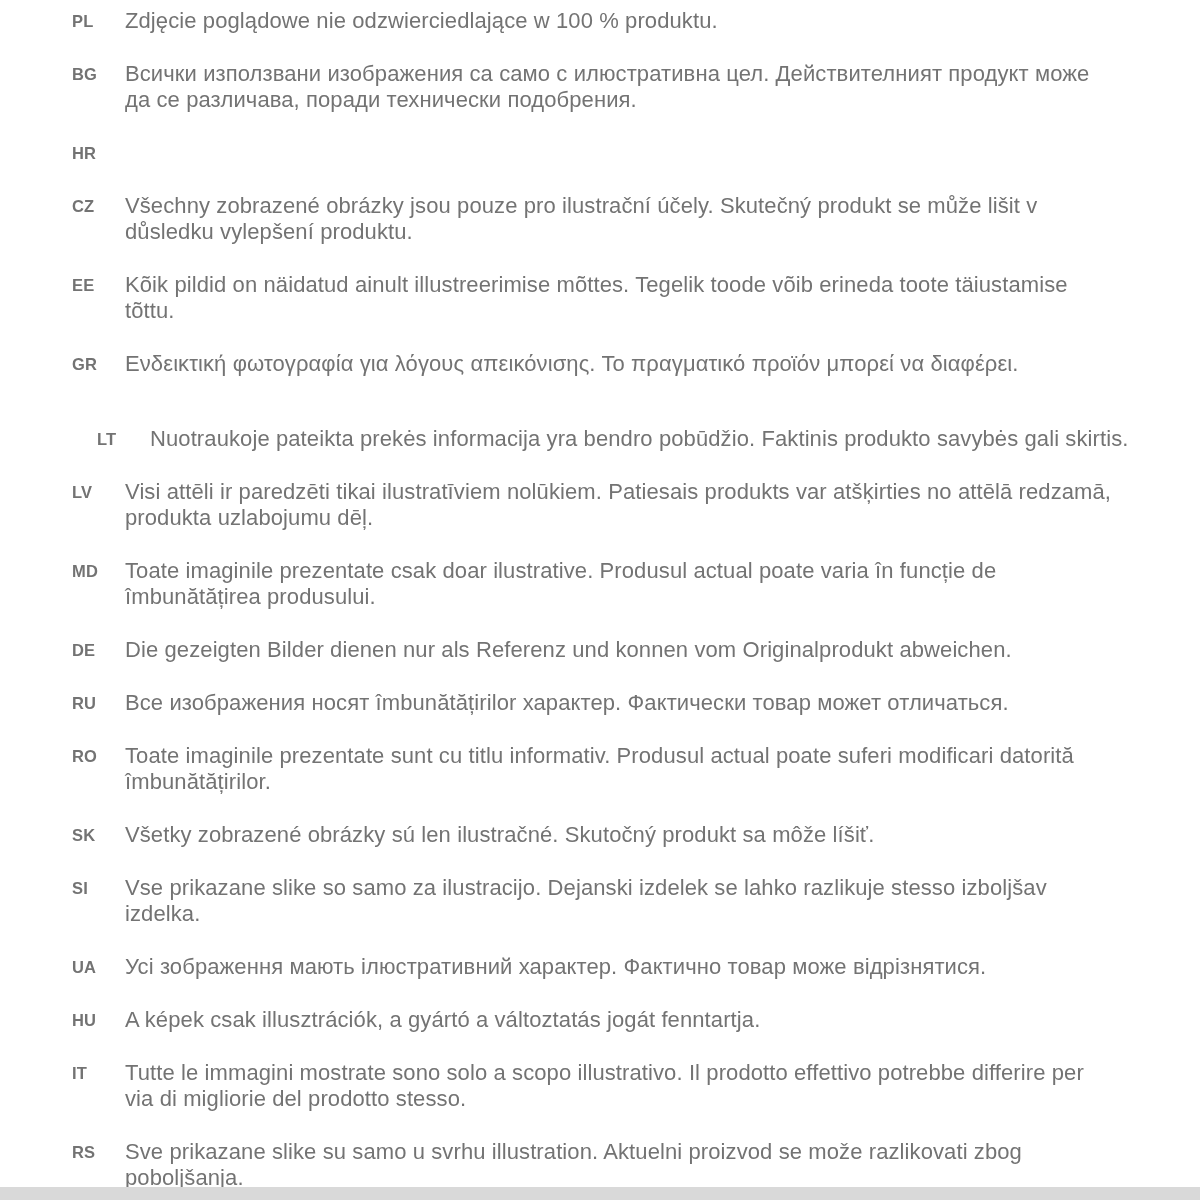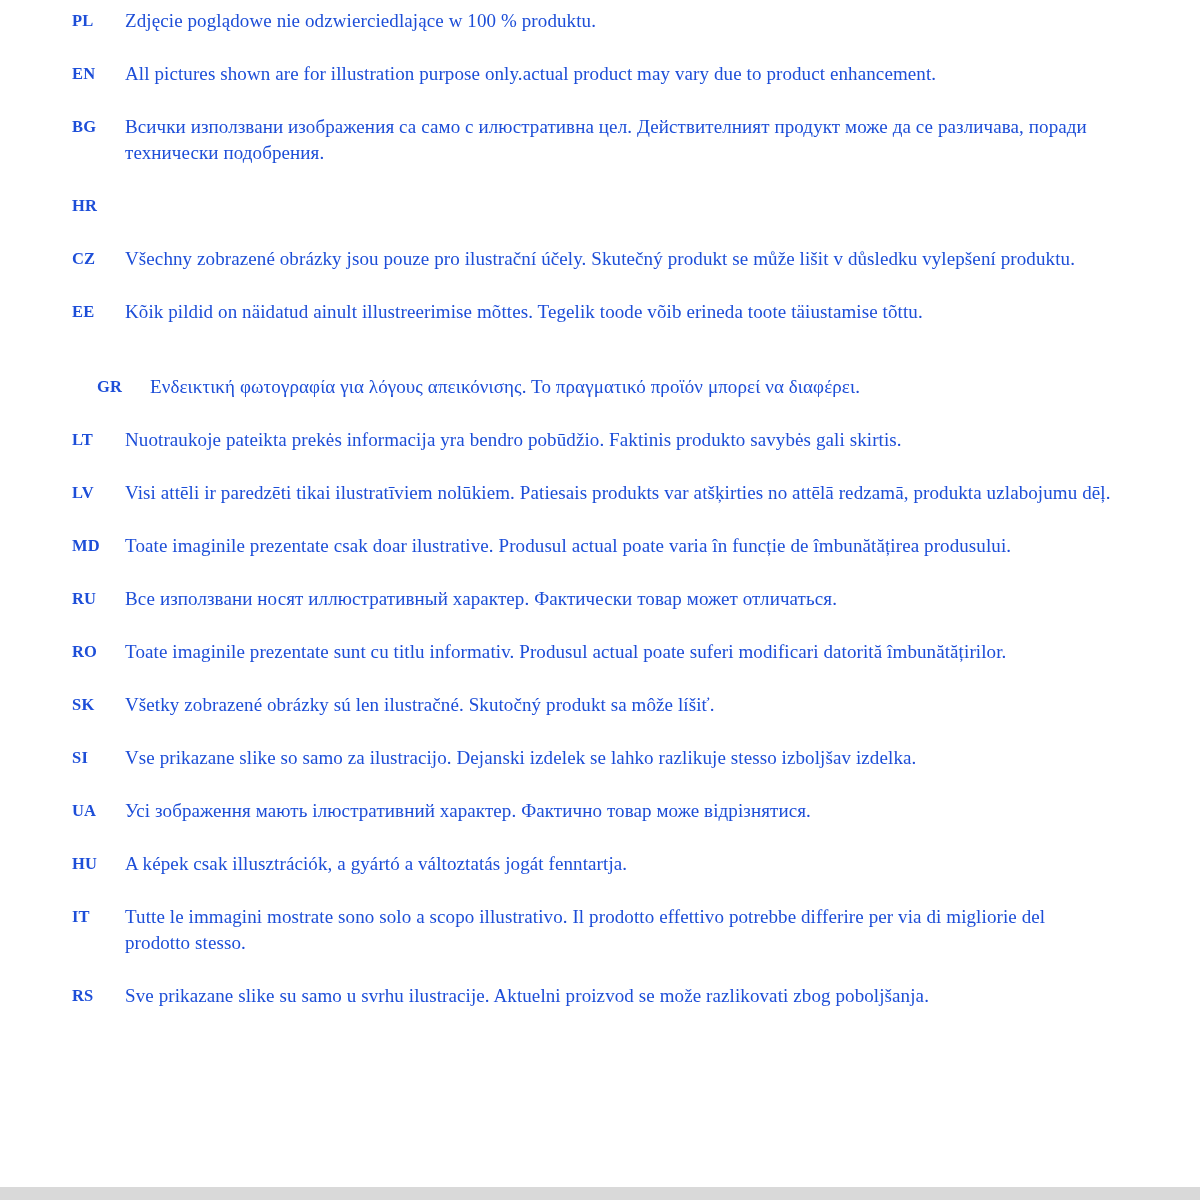--- a/index.html
+++ b/index.html
@@ -5,22 +5,22 @@
   html, body {
     margin: 0;
     padding: 0;
     background: #ffffff;
   }
   .page {
     position: relative;
     width: 1200px;
     height: 1200px;
     background: #ffffff;
-    font-family: Liberation Serif, serif;
-    color: #1d4ed8;
+    font-family: Liberation Sans, sans-serif;
+    color: #737373;
     overflow: hidden;
     box-sizing: border-box;
   }
   .rows {
     position: absolute;
     top: 8px;
     left: 72px;
     right: 20px;
   }
   .row {
@@ -36,21 +36,21 @@
   .code {
     flex: 0 0 53px;
     font-weight: bold;
     font-size: 16.5px;
     line-height: 26px;
     letter-spacing: 0.2px;
   }
   .text {
     flex: 0 1 auto;
     max-width: 990px;
-    font-size: 19px;
+    font-size: 22px;
     line-height: 26px;
     letter-spacing: 0.1px;
   }
   .bottom-bar {
     position: absolute;
     left: 0;
     bottom: 0;
     width: 1200px;
     height: 13px;
     background: #d9d9d9;
@@ -59,24 +59,20 @@
 </head>
 <body>
 
 <div class="page">
   <div class="rows" id="rows">
   <div class="row">
     <div class="code">PL</div>
     <div class="text">Zdjęcie poglądowe nie odzwierciedlające w 100 % produktu.</div>
   </div>
 
-  <div class="row">
-    <div class="code">EN</div>
-    <div class="text">All pictures shown are for illustration purpose only.actual product may vary due to product enhancement.</div>
-  </div>
 
   <div class="row">
     <div class="code">BG</div>
     <div class="text">Всички използвани изображения са само с илюстративна цел. Действителният продукт може да се различава, поради технически подобрения.</div>
   </div>
 
   <div class="row">
     <div class="code">HR</div>
   </div>
 
@@ -103,24 +99,28 @@
   <div class="row">
     <div class="code">LV</div>
     <div class="text">Visi attēli ir paredzēti tikai ilustratīviem nolūkiem. Patiesais produkts var atšķirties no attēlā redzamā, produkta uzlabojumu dēļ.</div>
   </div>
 
   <div class="row">
     <div class="code">MD</div>
     <div class="text">Toate imaginile prezentate csak doar ilustrative. Produsul actual poate varia în funcție de îmbunătățirea produsului.</div>
   </div>
 
+  <div class="row">
+    <div class="code">DE</div>
+    <div class="text">Die gezeigten Bilder dienen nur als Referenz und konnen vom Originalprodukt abweichen.</div>
+  </div>
 
   <div class="row">
     <div class="code">RU</div>
-    <div class="text">Все използвани носят иллюстративный характер. Фактически товар может отличаться.</div>
+    <div class="text">Все изображения носят îmbunătățirilor характер. Фактически товар может отличаться.</div>
   </div>
 
   <div class="row">
     <div class="code">RO</div>
     <div class="text">Toate imaginile prezentate sunt cu titlu informativ. Produsul actual poate suferi modificari datorită îmbunătățirilor.</div>
   </div>
 
   <div class="row">
     <div class="code">SK</div>
     <div class="text">Všetky zobrazené obrázky sú len ilustračné. Skutočný produkt sa môže líšiť.</div>
@@ -141,17 +141,17 @@
     <div class="text">A képek csak illusztrációk, a gyártó a változtatás jogát fenntartja.</div>
   </div>
 
   <div class="row">
     <div class="code">IT</div>
     <div class="text">Tutte le immagini mostrate sono solo a scopo illustrativo. Il prodotto effettivo potrebbe differire per via di migliorie del prodotto stesso.</div>
   </div>
 
   <div class="row">
     <div class="code">RS</div>
-    <div class="text">Sve prikazane slike su samo u svrhu ilustracije. Aktuelni proizvod se može razlikovati zbog poboljšanja.</div>
+    <div class="text">Sve prikazane slike su samo u svrhu illustration. Aktuelni proizvod se može razlikovati zbog poboljšanja.</div>
   </div>
 </div>
   <div class="bottom-bar"></div>
 </div>
 
 </body></html>

